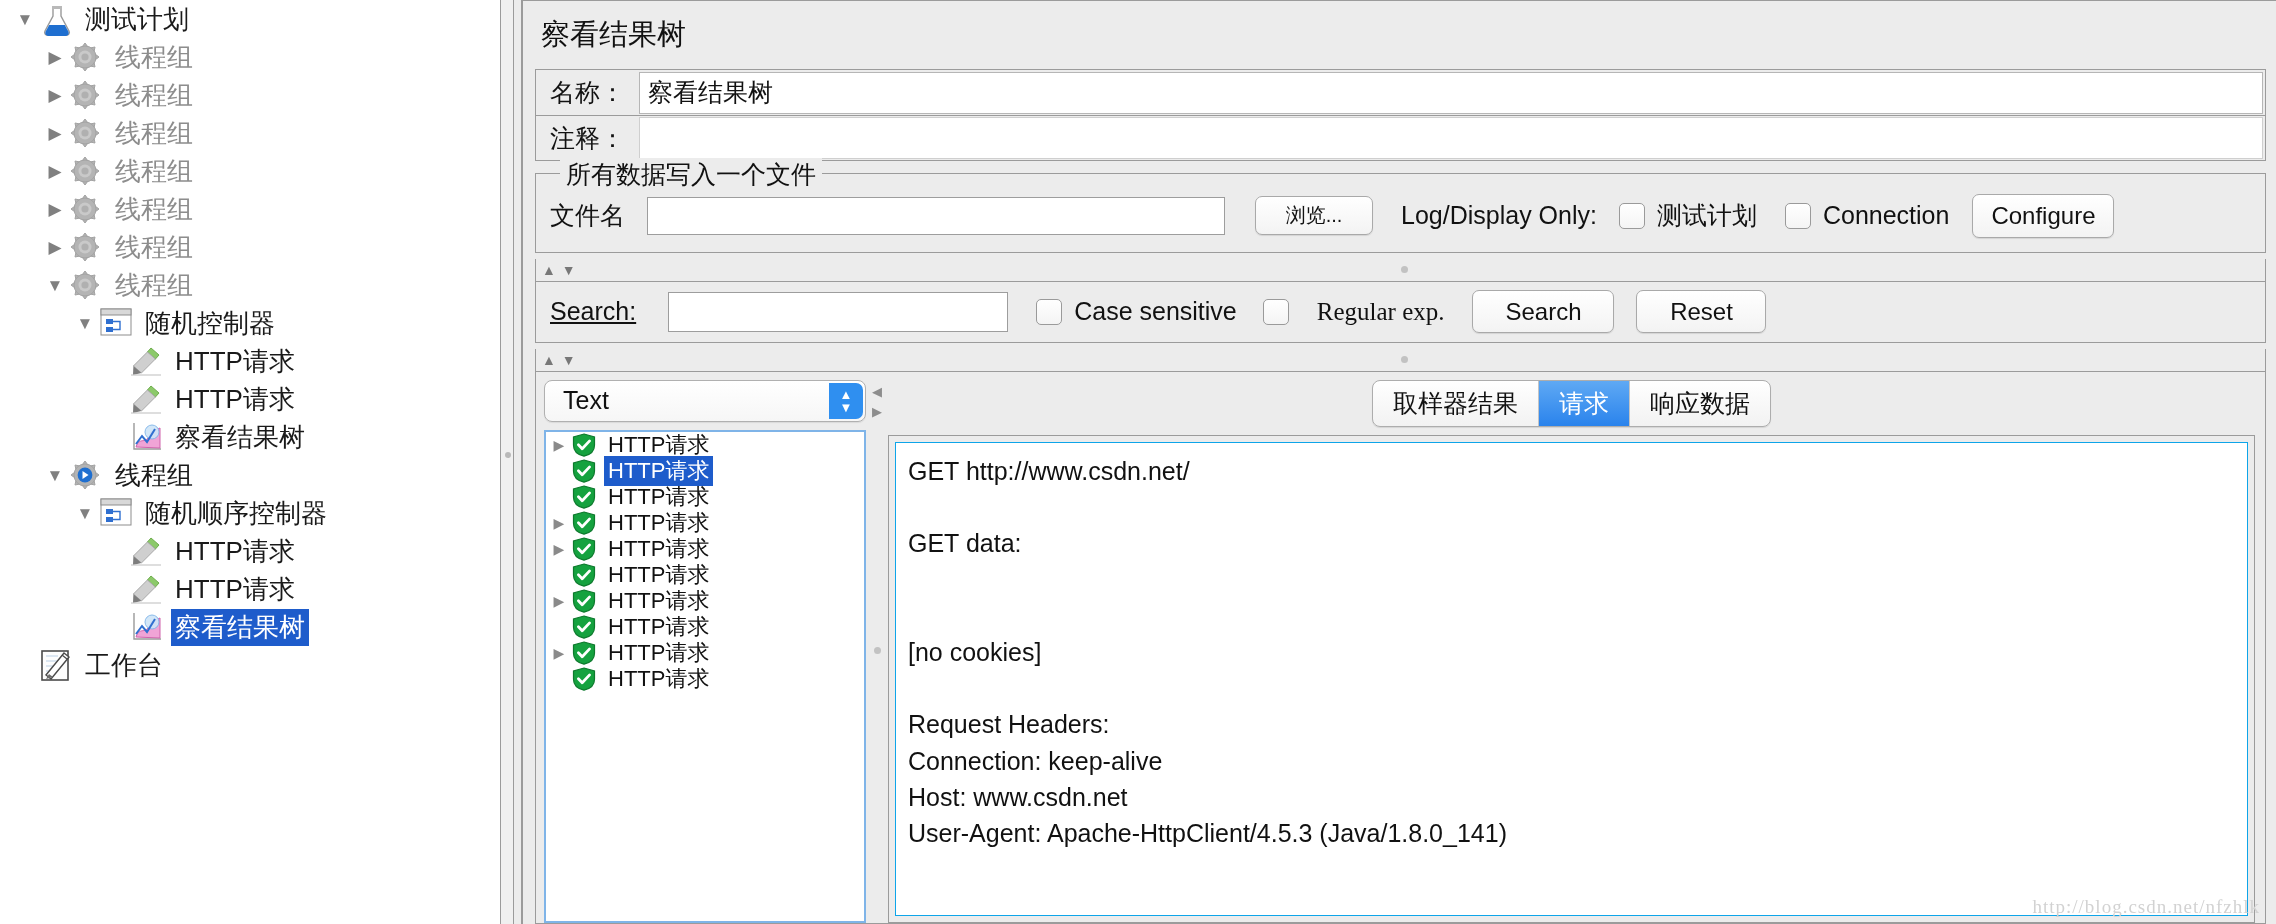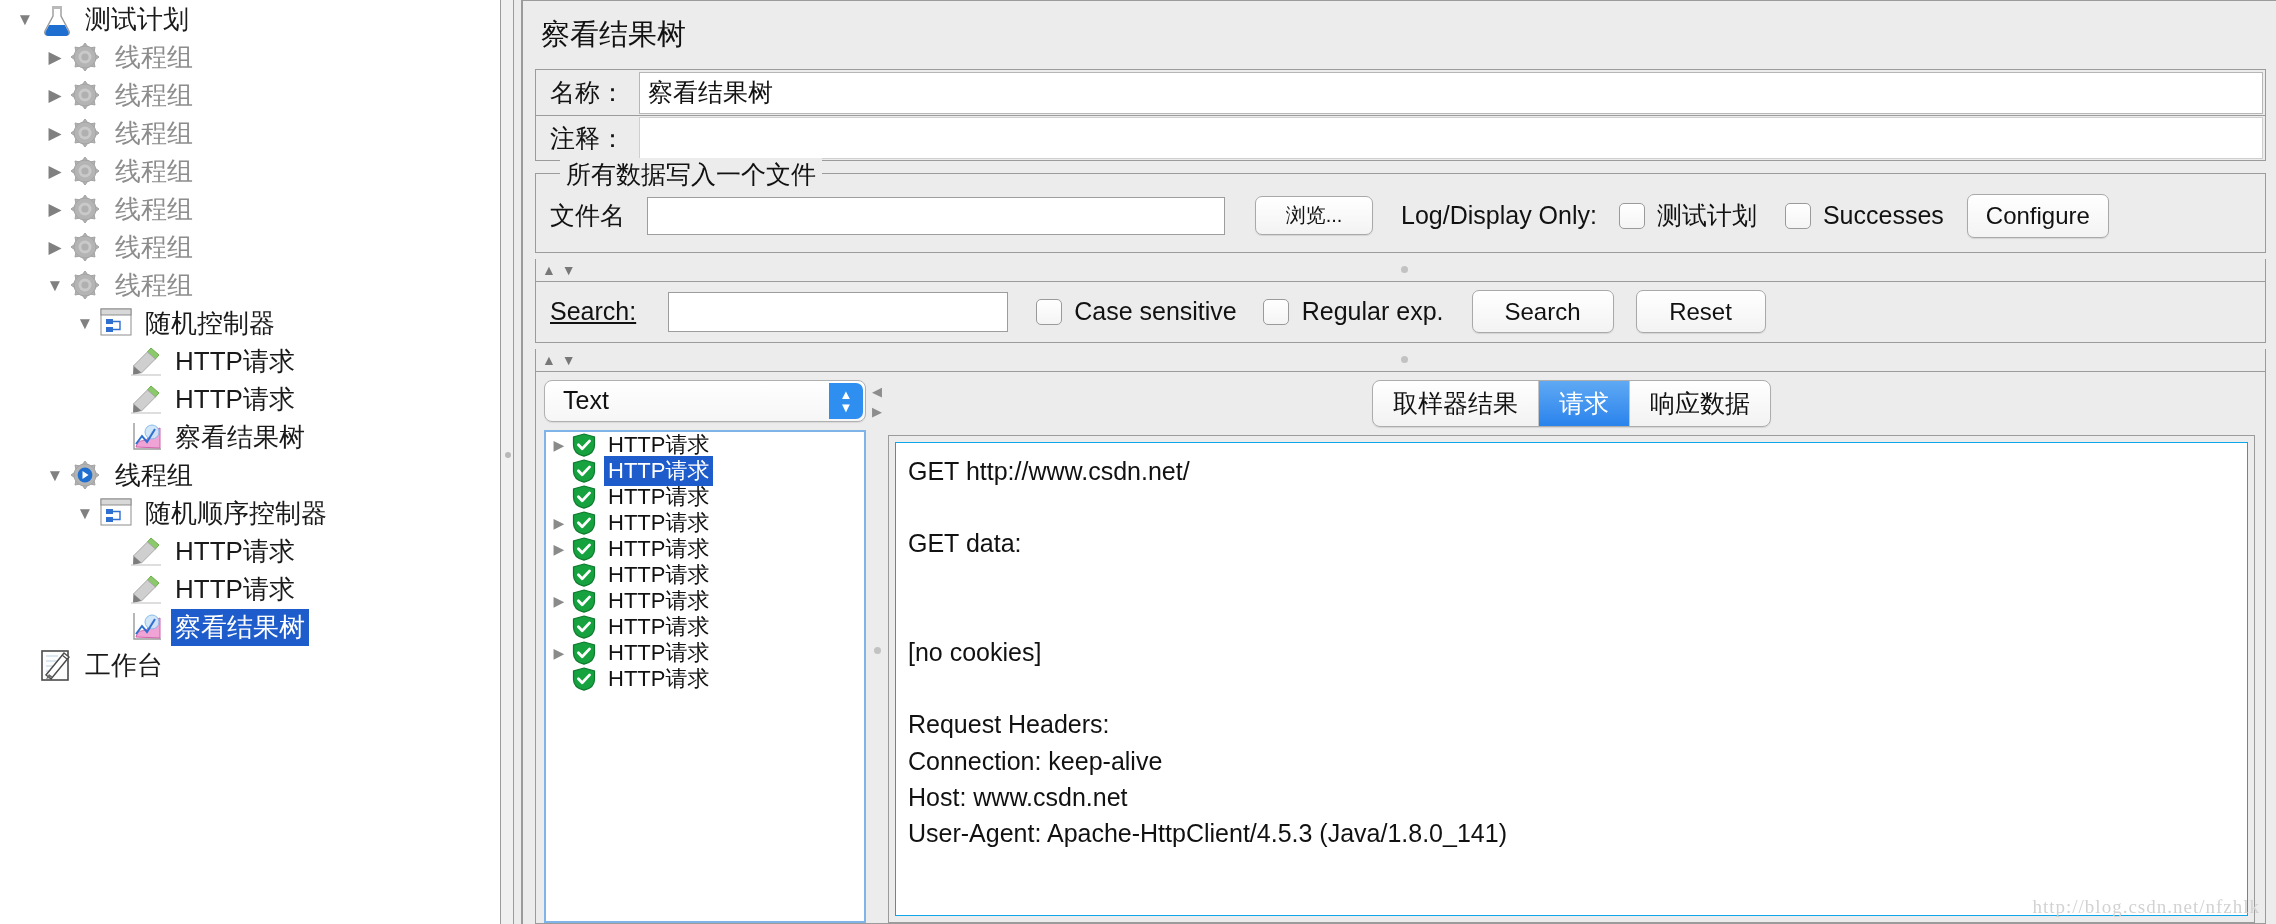--- a/index.html
+++ b/index.html
@@ -606,38 +606,38 @@
     <div class="groupbox">
       <span class="gb-title">所有数据写入一个文件</span>
       <div class="gb-row">
         <span class="lbl" style="margin-right:22px;">文件名</span>
         <span class="text-input" style="width:578px;"></span>
         <span class="btn small" style="margin-left:30px;width:118px;">浏览...</span>
         <span class="lbl" style="margin-left:28px;">Log/Display Only:</span>
         <span class="cbox" style="margin-left:22px;"></span>
         <span class="lbl" style="margin-left:12px;">测试计划</span>
         <span class="cbox" style="margin-left:28px;"></span>
-        <span class="lbl" style="margin-left:12px;">Successes</span>
+        <span class="lbl" style="margin-left:12px;">Connection</span>
         <span class="btn" style="margin-left:23px;">Configure</span>
       </div>
     </div>
 
     <div class="hsplit">
       <span class="tri">▲</span>
       <span class="tri">▼</span>
       <span class="dot"></span>
     </div>
 
     <div class="searchbar">
       <span class="lbl" style="margin-right:32px;text-decoration:underline;">Search:</span>
       <span class="text-input" style="width:340px;height:40px;"></span>
       <span class="cbox" style="margin-left:28px;"></span>
       <span class="lbl" style="margin-left:12px;">Case sensitive</span>
       <span class="cbox" style="margin-left:26px;"></span>
-      <span class="lbl" style="margin-left:13px;">Regular exp.</span>
+      <span class="lbl" style="margin-left:28px;font-family:Liberation Serif, serif;">Regular exp.</span>
       <span class="btn" style="margin-left:28px;width:142px;">Search</span>
       <span class="btn" style="margin-left:22px;width:130px;">Reset</span>
     </div>
 
     <div class="hsplit">
       <span class="tri">▲</span>
       <span class="tri">▼</span>
       <span class="dot"></span>
     </div>
 

